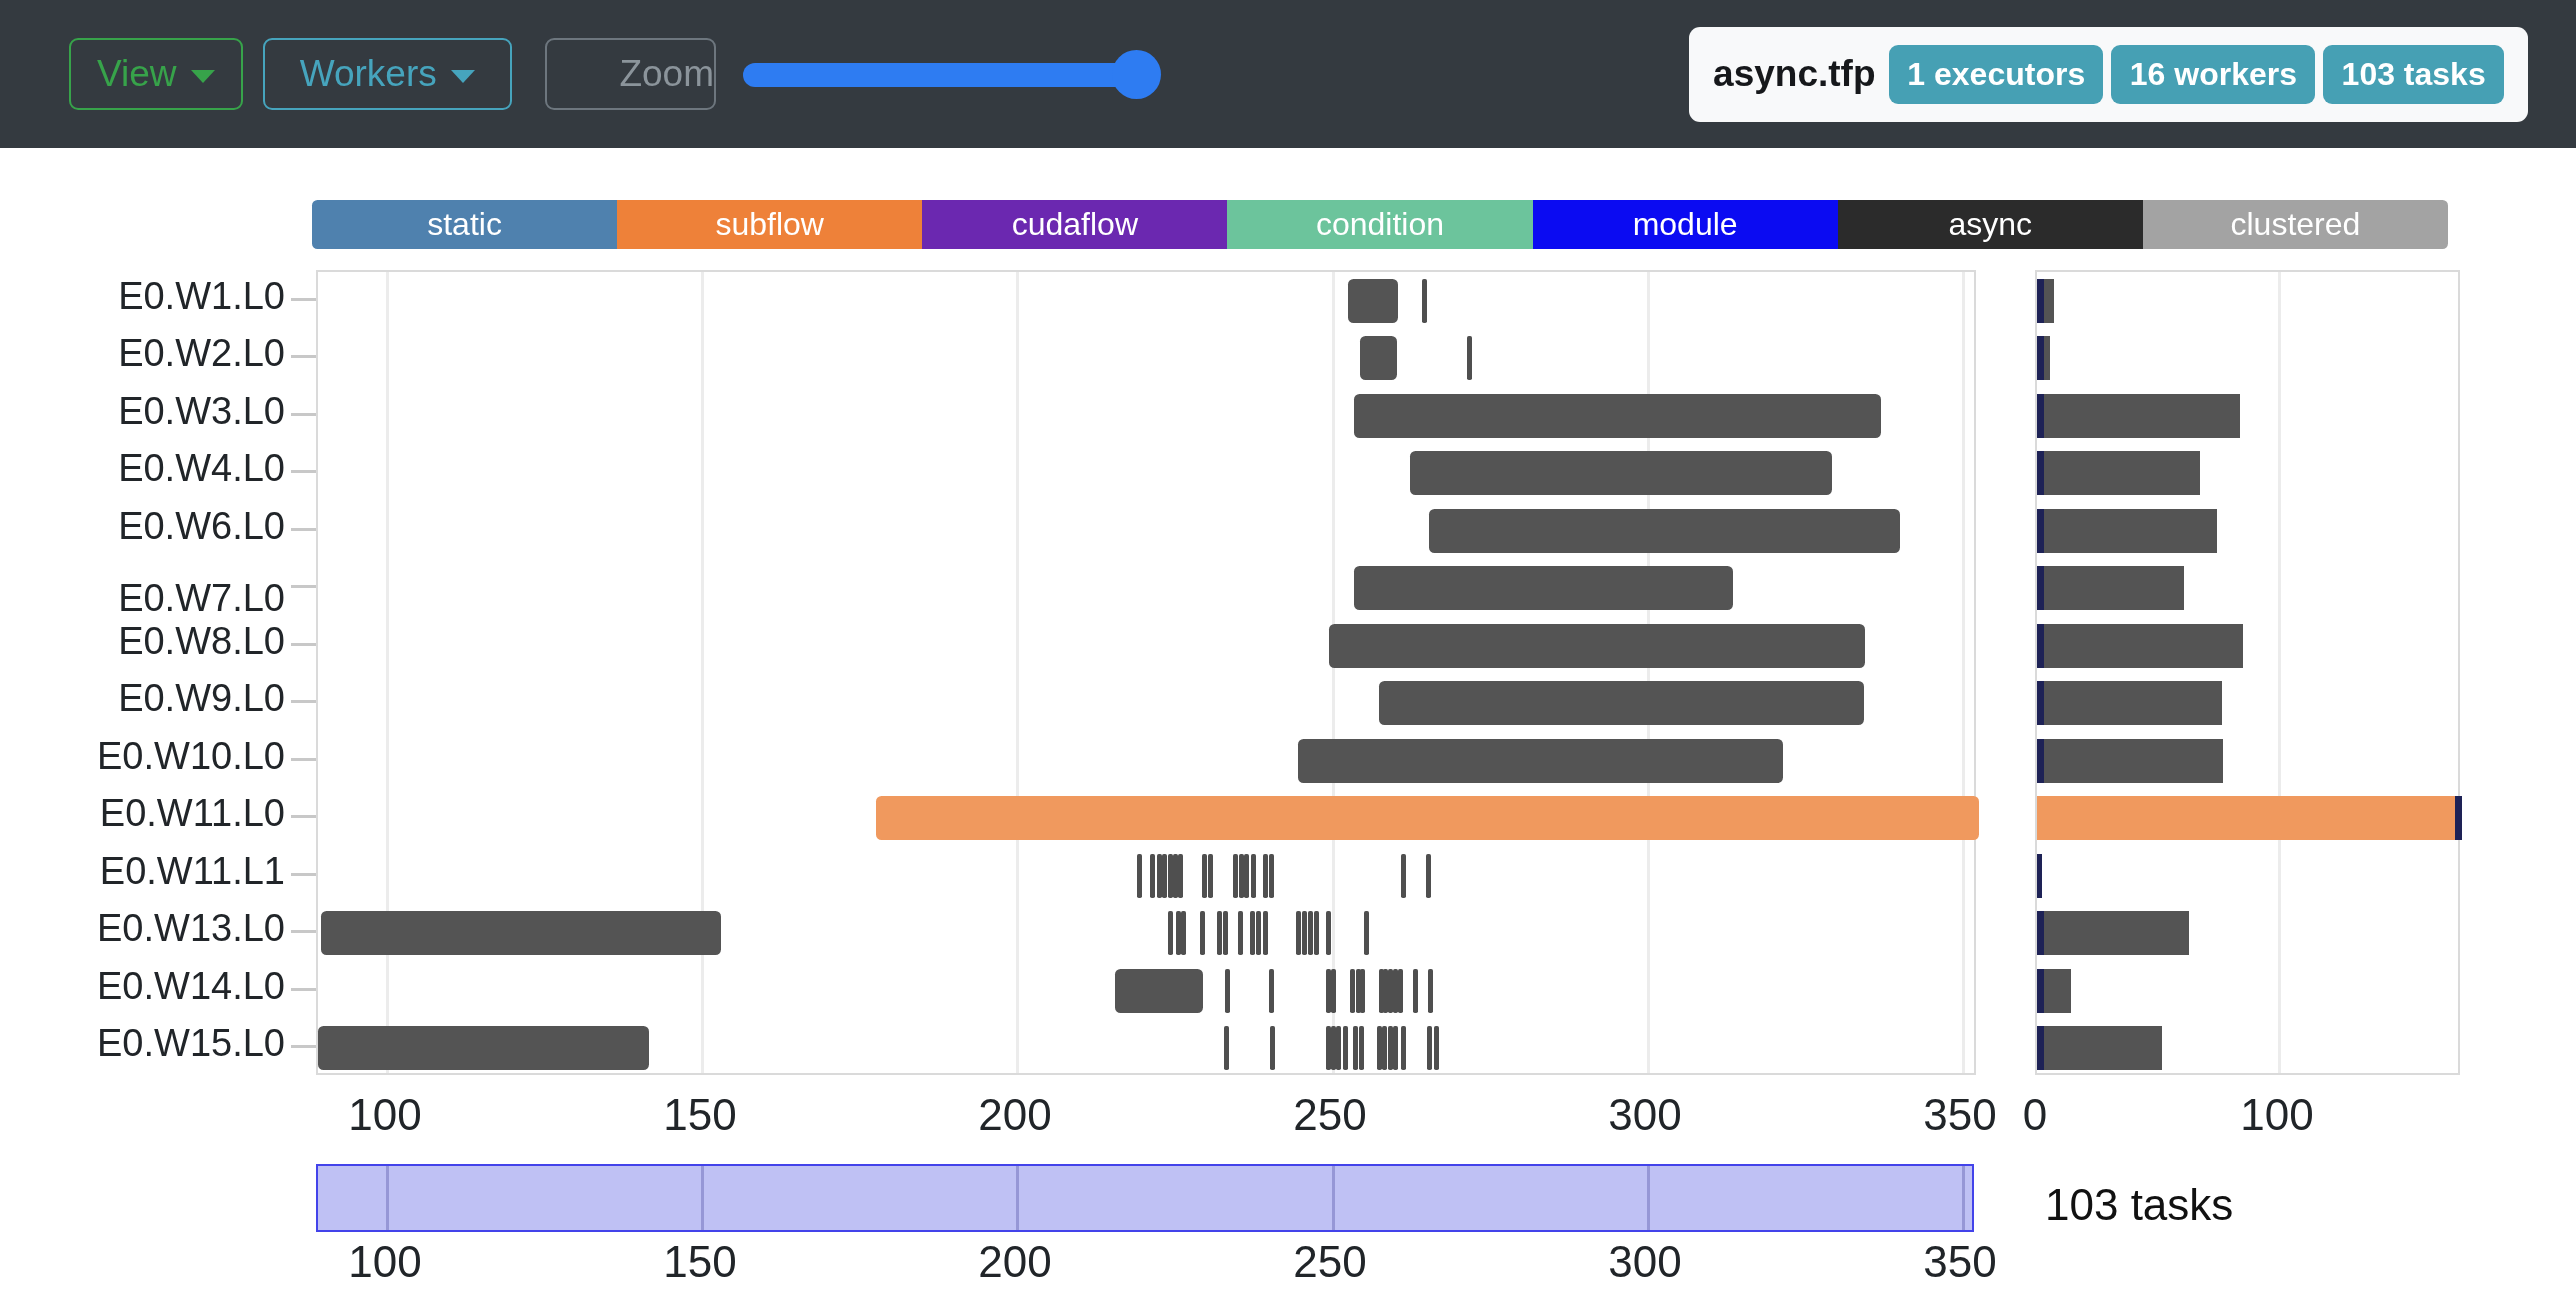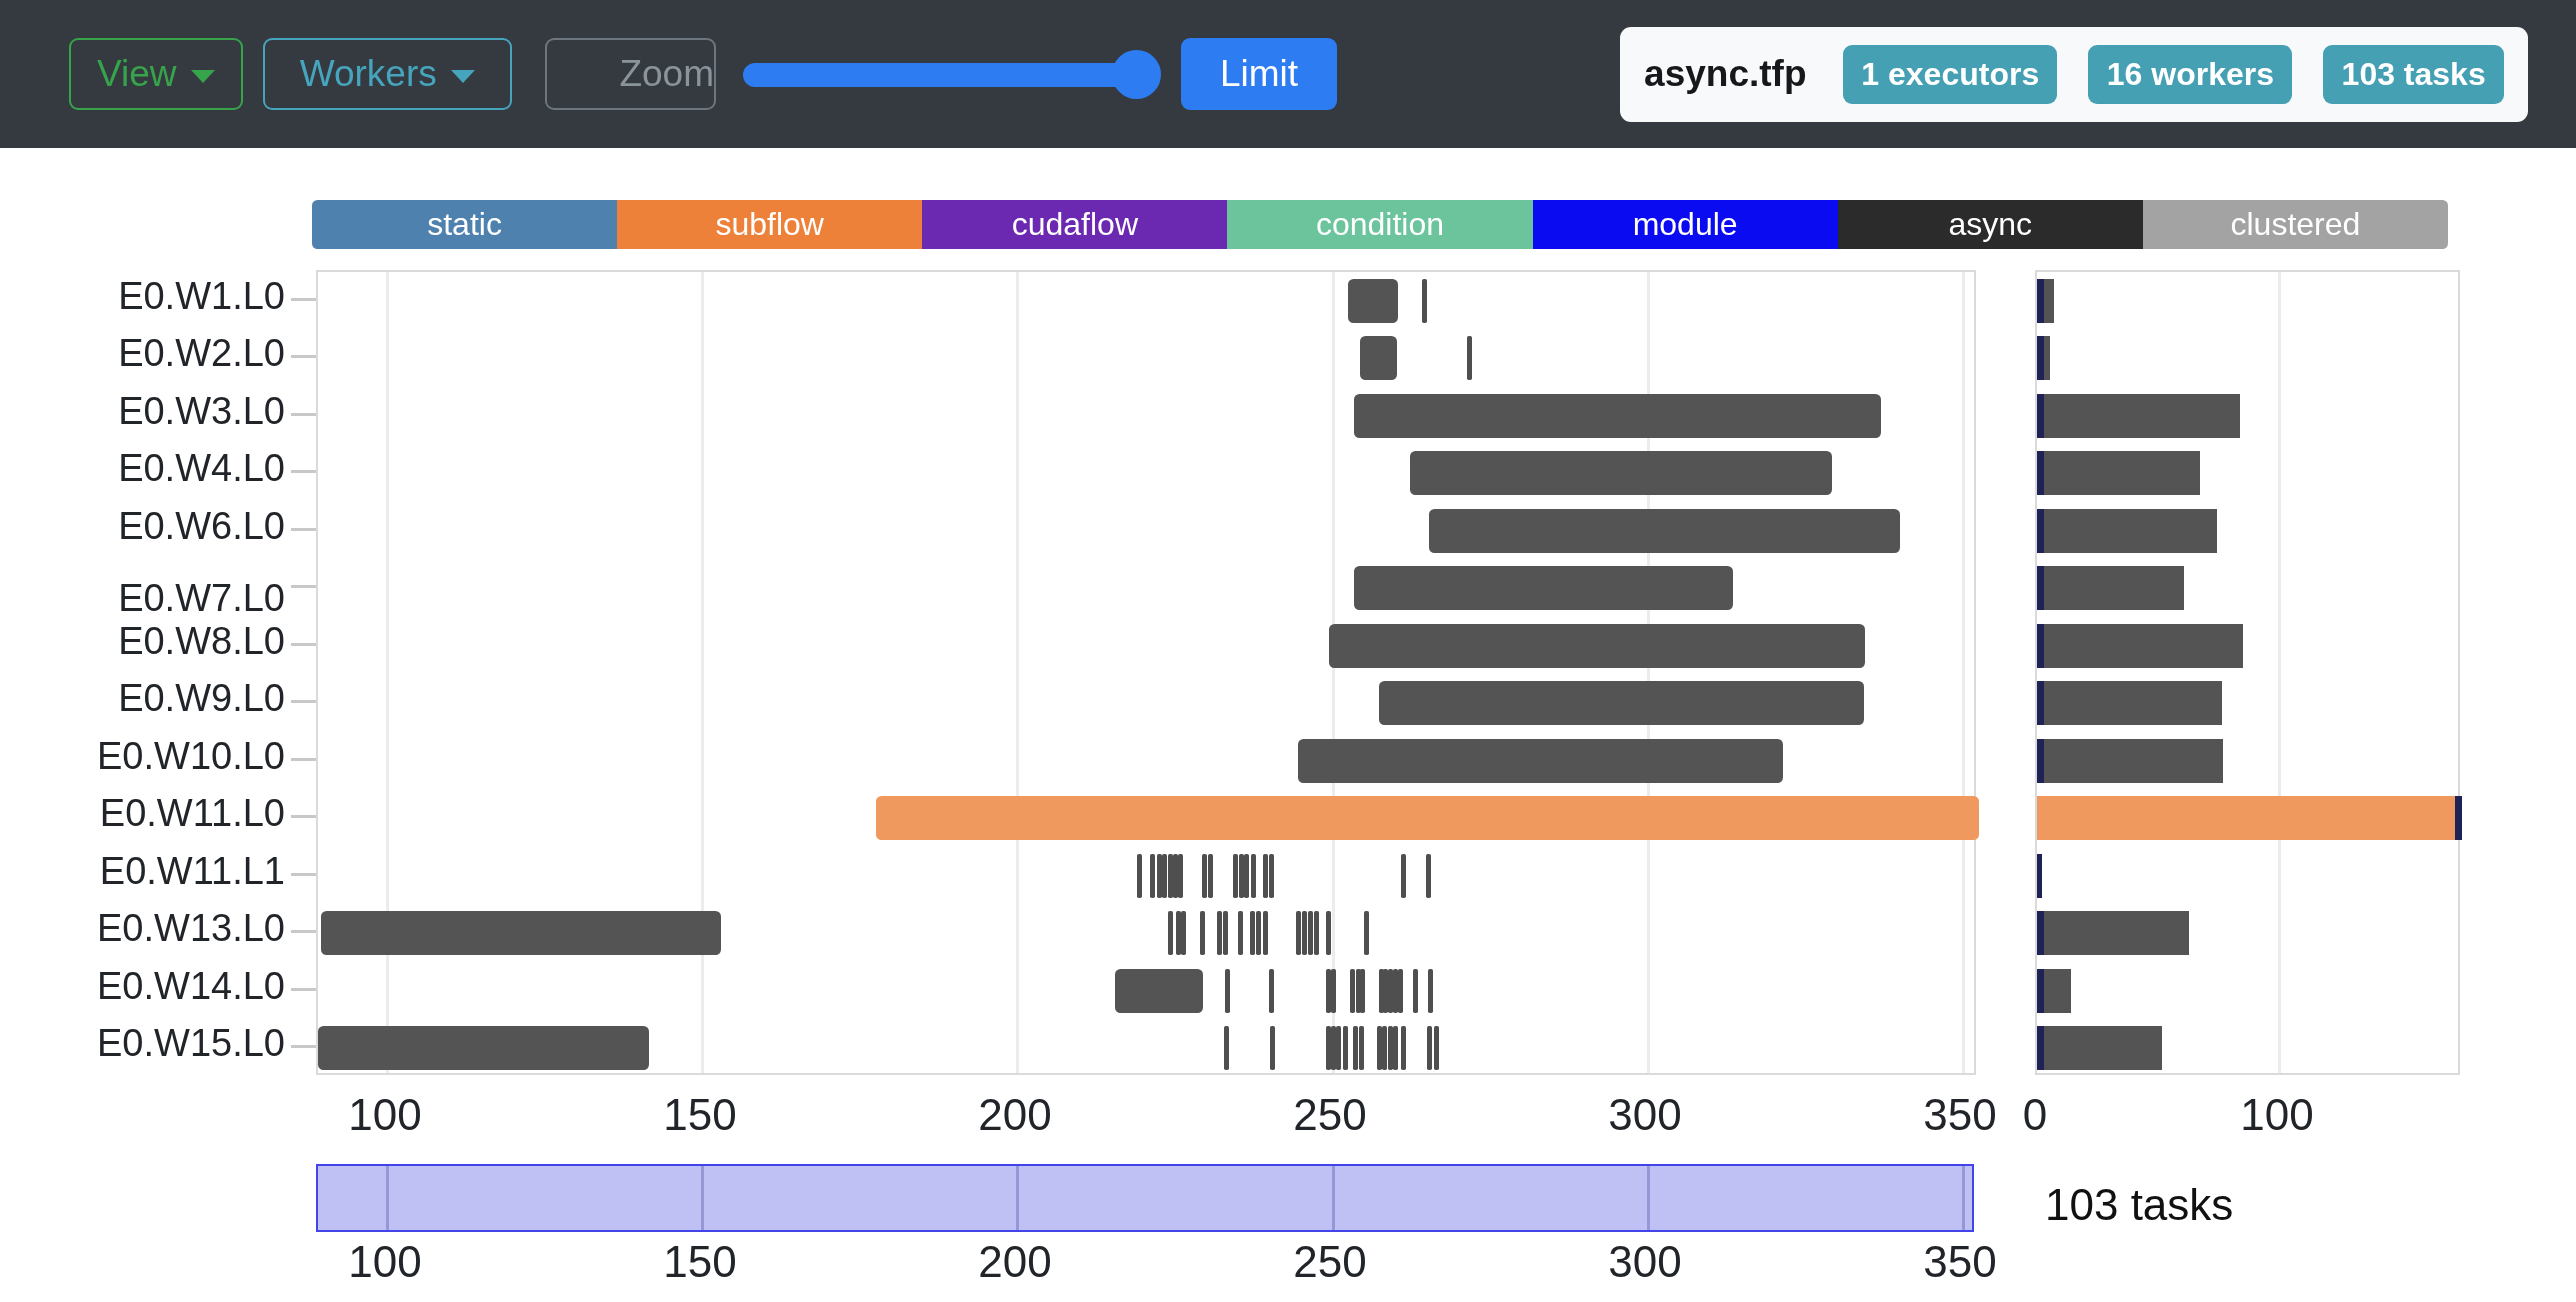--- a/index.html
+++ b/index.html
@@ -15,21 +15,21 @@
   #btn-workers{margin-left:20px;width:249px;border:2.7px solid #46a4bd;color:#46a4bd;}
   #btn-zoom{margin-left:33px;width:171px;border:2.7px solid #6d767e;color:#8b949b;justify-content:flex-end;}
   .caret{width:0;height:0;border-left:12px solid transparent;border-right:12px solid transparent;
          border-top:13.7px solid currentColor;margin-left:14.6px;margin-top:5.5px;}
   #slider{margin-left:27.4px;position:relative;width:412px;height:88px;}
   #slider-track{position:absolute;left:0;top:33px;width:412px;height:24px;border-radius:12px;background:#2e7cf2;}
   #slider-thumb{position:absolute;right:-5.5px;top:20px;width:49px;height:49px;border-radius:50%;background:#2e7cf2;}
   #btn-limit{margin-left:25.6px;width:156px;background:#2e7cf2;color:#ffffff;border:none;}
   #tb-spacer{flex:1;}
   #file-pill{margin-right:48px;height:95px;background:#f8f9fa;border-radius:11px;
-             display:flex;align-items:center;padding:0 24px;gap:31px;}
+             display:flex;align-items:center;padding:0 24px;gap:8px;}
   #file-name{font-size:37px;font-weight:bold;color:#16181b;margin-right:5.5px;}
   .badge{background:#46a0b4;color:#ffffff;font-weight:bold;font-size:32px;
          padding:11px 18.3px;border-radius:9.1px;white-space:nowrap;}
 
   
   #legend{position:absolute;left:312px;top:200px;width:2136px;height:49px;display:flex;}
   .legend-seg{flex:1;display:flex;align-items:center;justify-content:center;
               color:#ffffff;font-size:32px;}
   .legend-seg:first-child{border-top-left-radius:5.5px;border-bottom-left-radius:5.5px;}
   .legend-seg:last-child{border-top-right-radius:5.5px;border-bottom-right-radius:5.5px;}
@@ -65,23 +65,20 @@
     <div class="tb-btn" id="btn-workers">
       <span>Workers</span>
       <span class="caret"></span>
     </div>
     <div class="tb-btn" id="btn-zoom">
       <span>Zoom</span>
     </div>
     <div id="slider">
       <div id="slider-track"></div>
       <div id="slider-thumb"></div>
-    </div>
-    <div class="tb-btn" id="btn-limit">
-      <span>Limit</span>
     </div>
     <div id="tb-spacer"></div>
     <div id="file-pill">
       <span id="file-name">async.tfp</span>
 
     <div class="badge">1 executors</div>
         <div class="badge">16 workers</div>
         <div class="badge">103 tasks</div>
       </div>
   </div>

